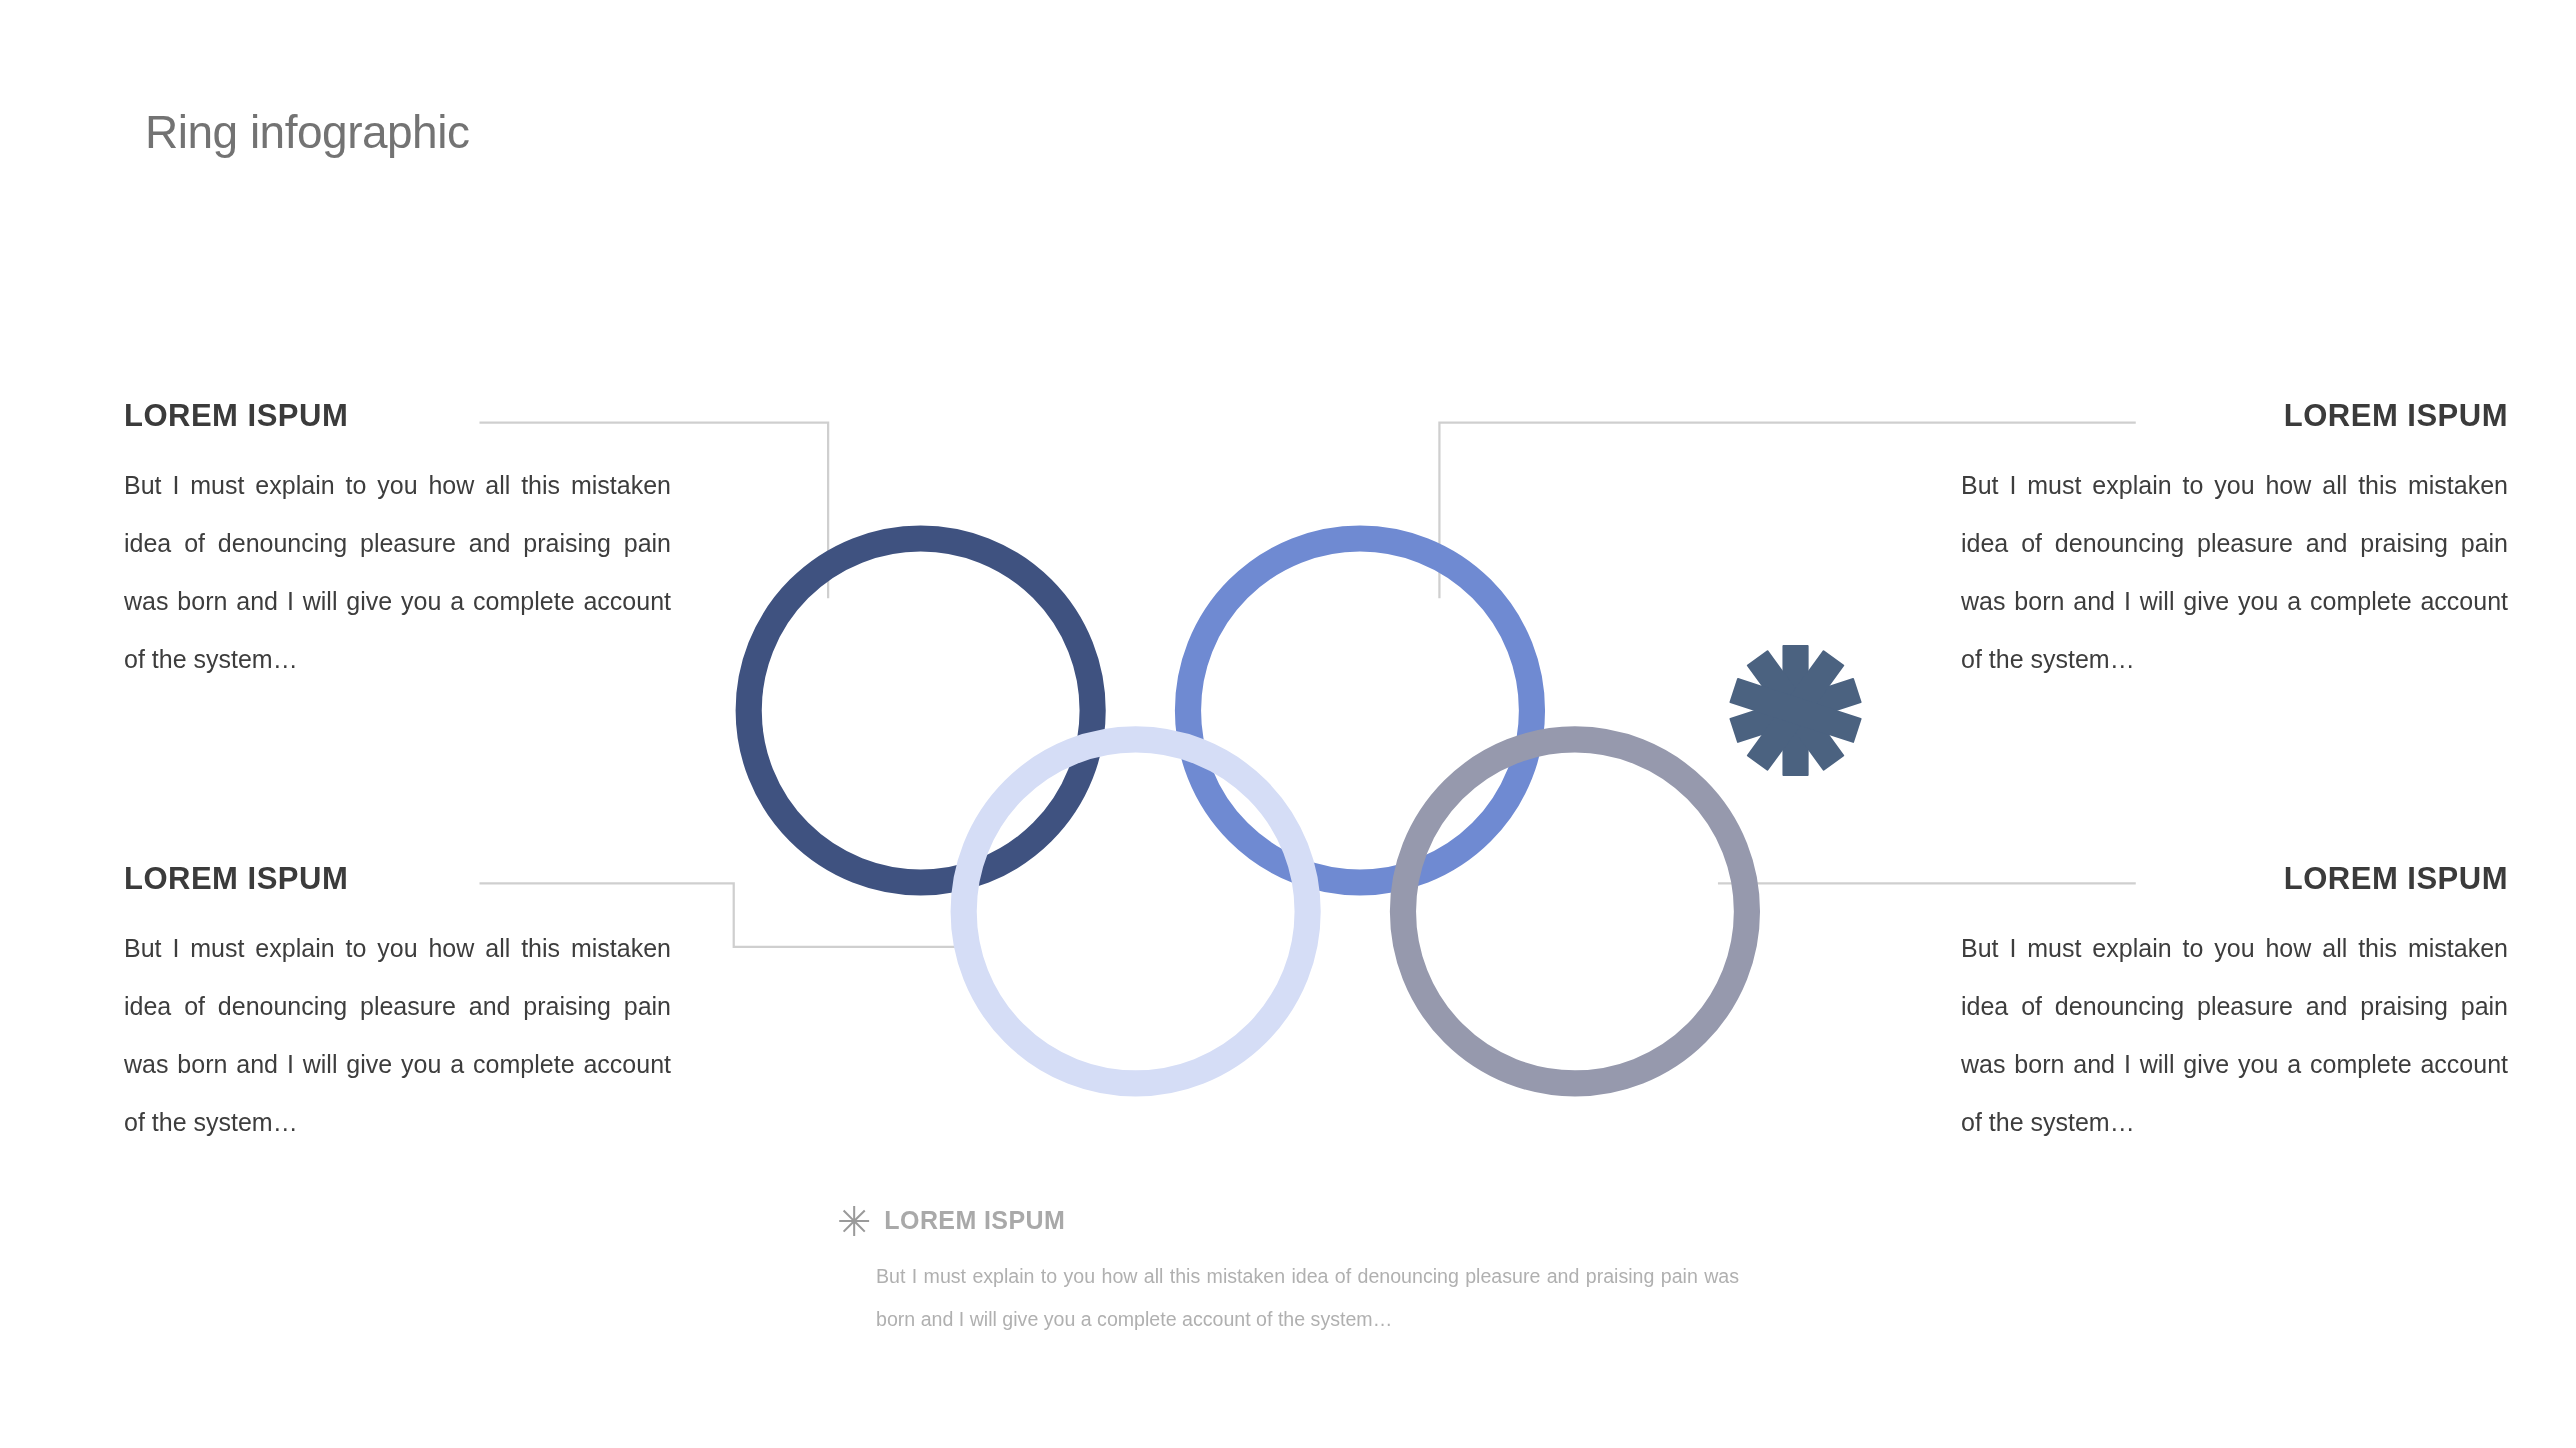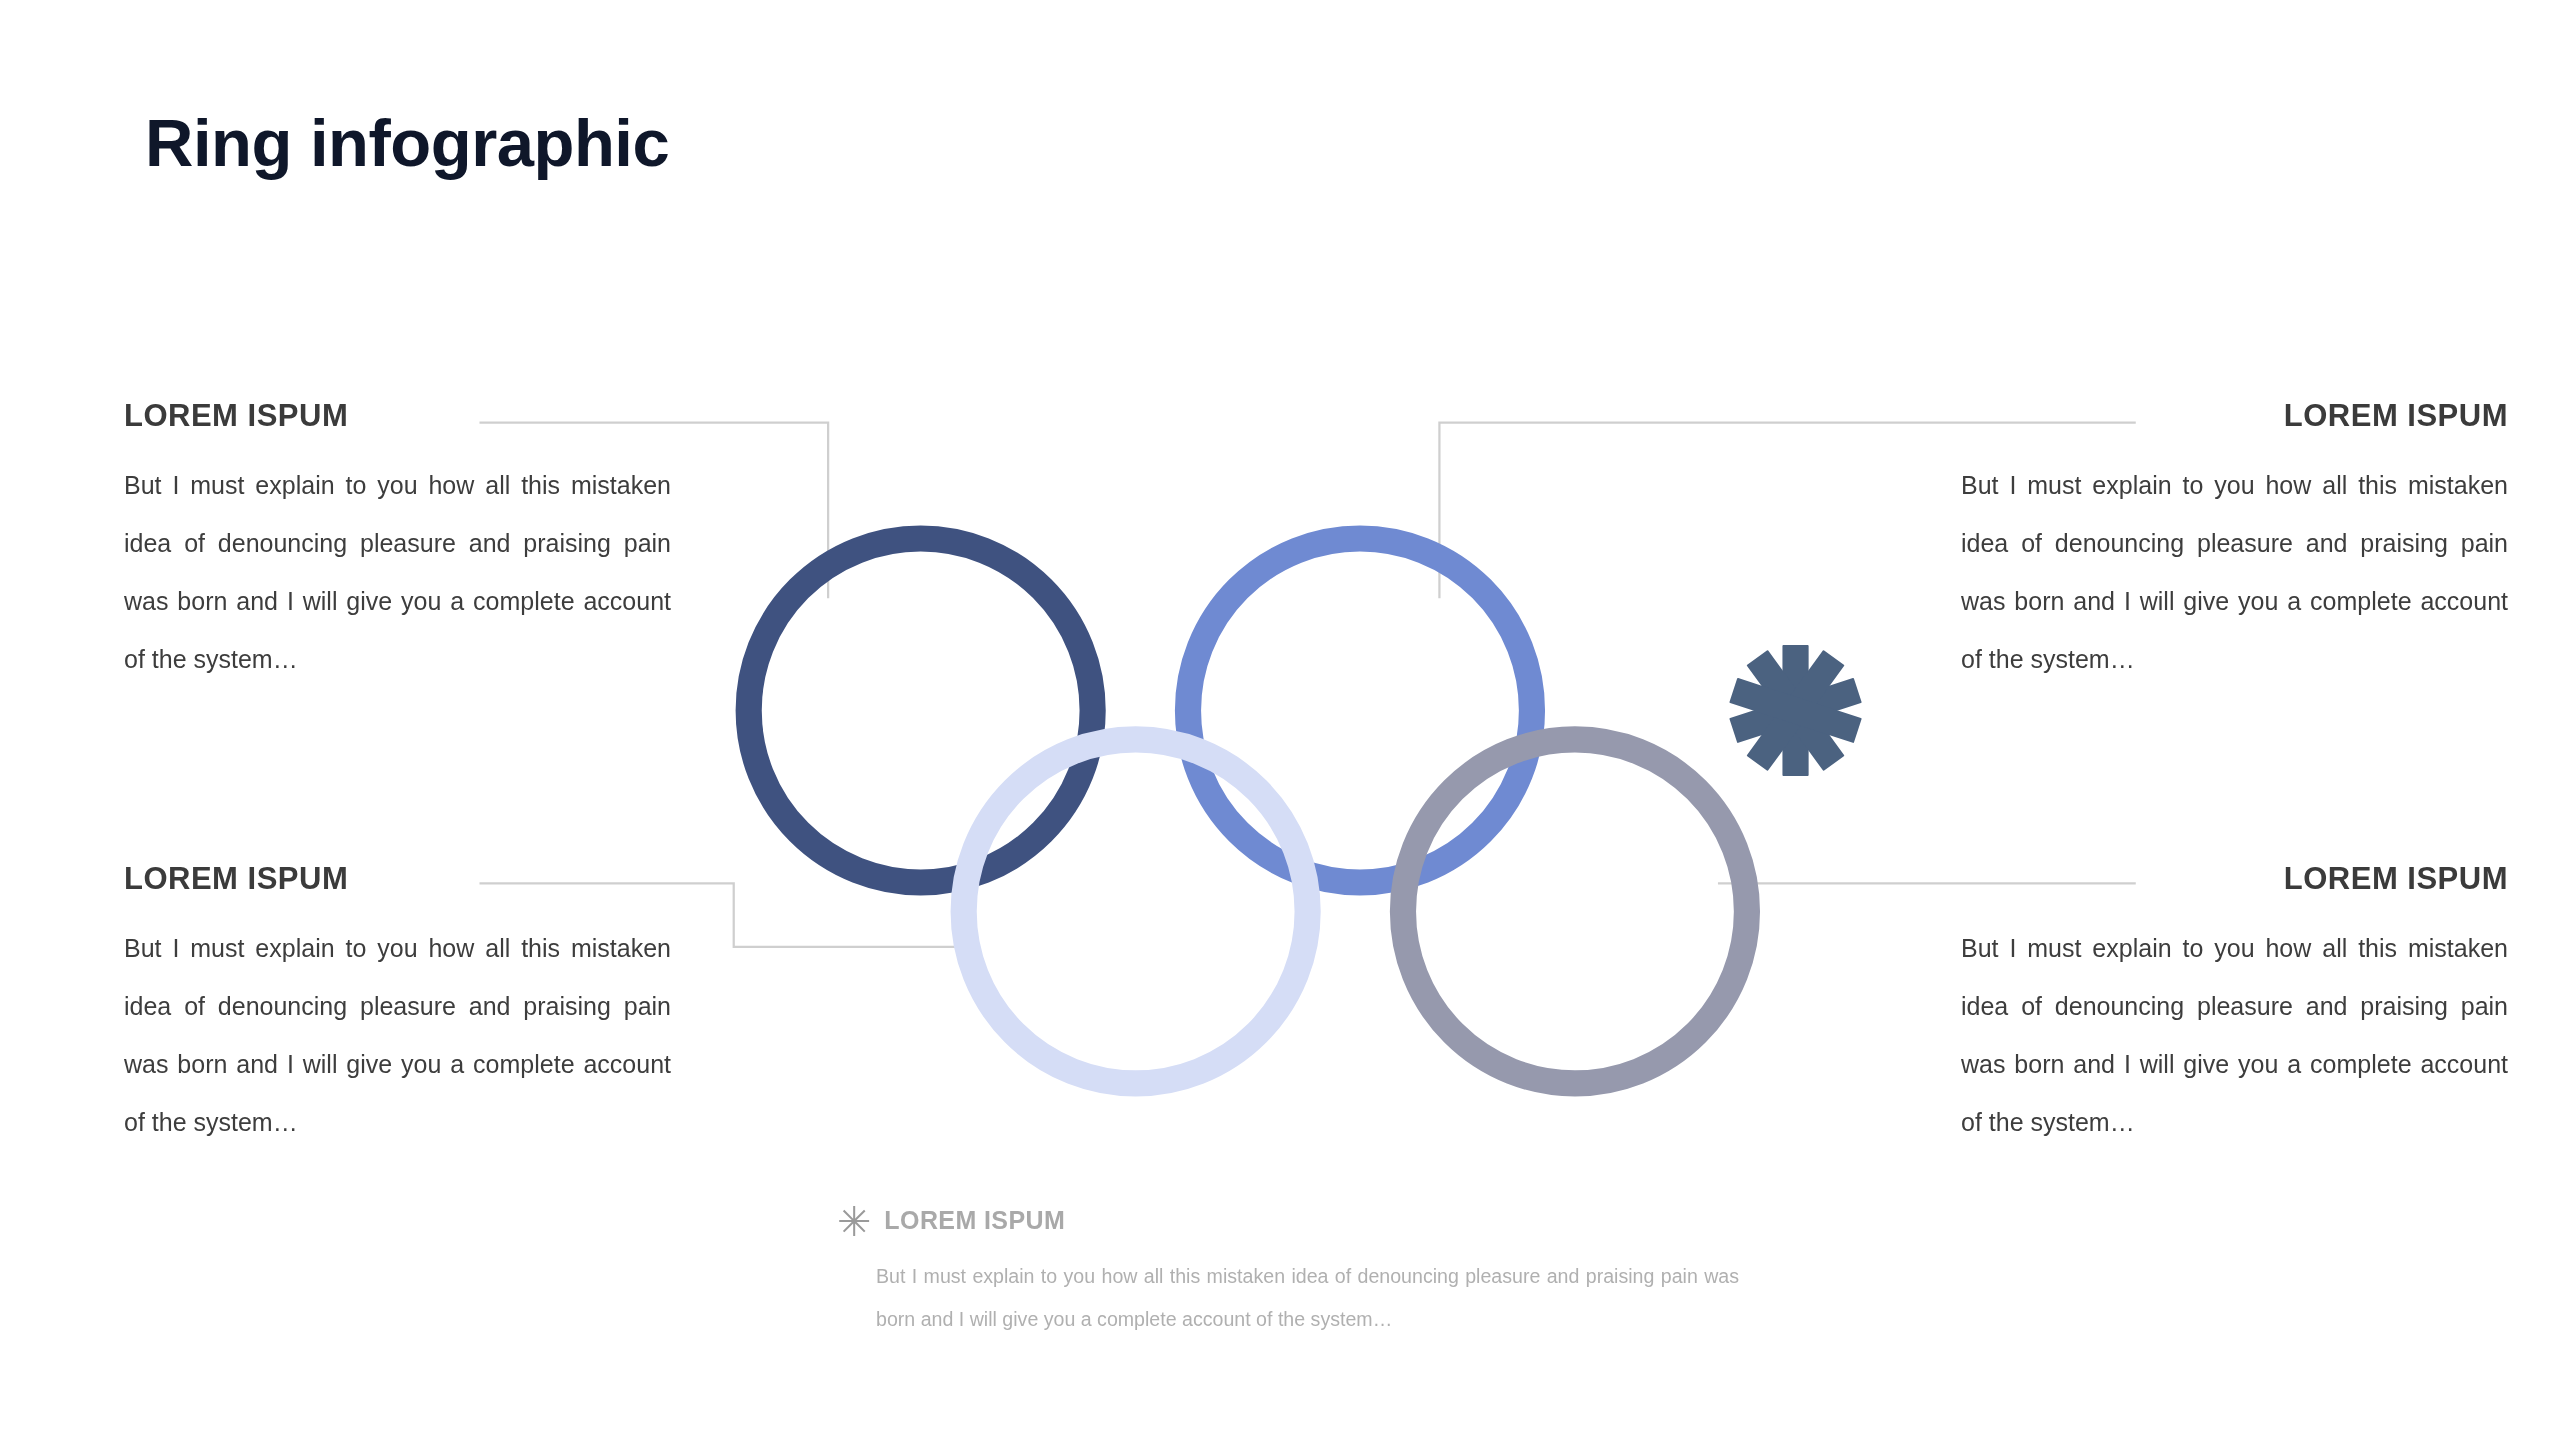--- a/index.html
+++ b/index.html
@@ -20,23 +20,23 @@
     position: absolute;
     inset: 0;
     background: #ffffff;
   }
 
   
   .page-title {
     position: absolute;
     left: 145px;
     top: 109px;
-    font-size: 67px;
-    font-weight: bold;
-    color: #0f172a;
+    font-size: 46px;
+    font-weight: normal;
+    color: #737373;
     letter-spacing: -0.5px;
     line-height: 1;
     white-space: nowrap;
   }
 
   
   .block {
     position: absolute;
     width: 547px;
   }

